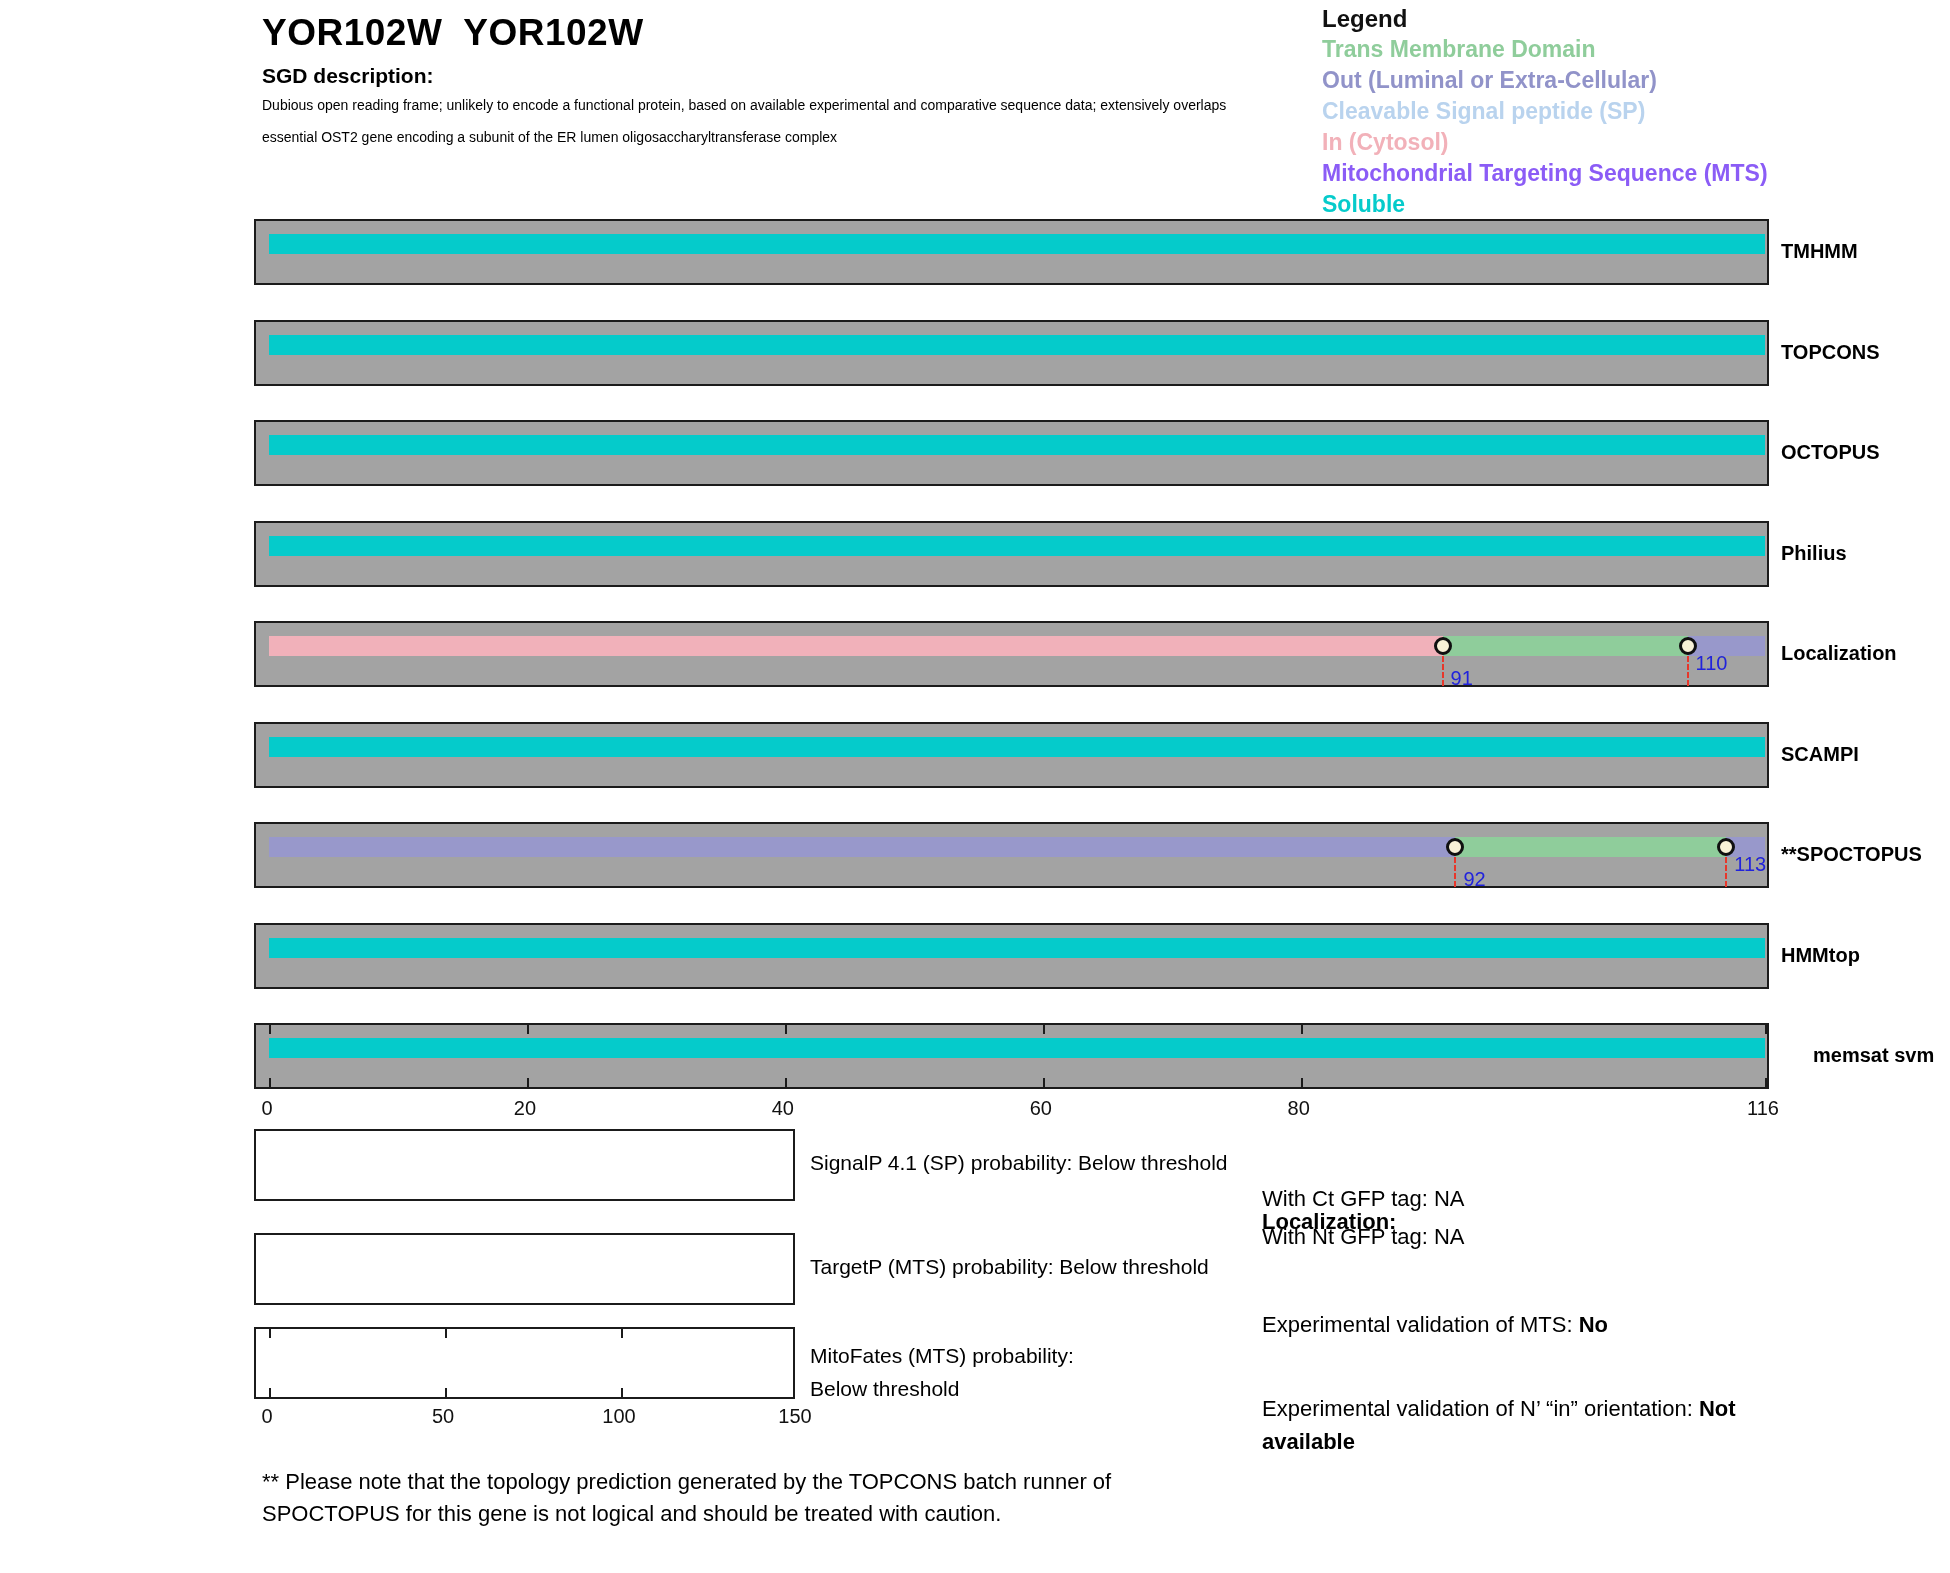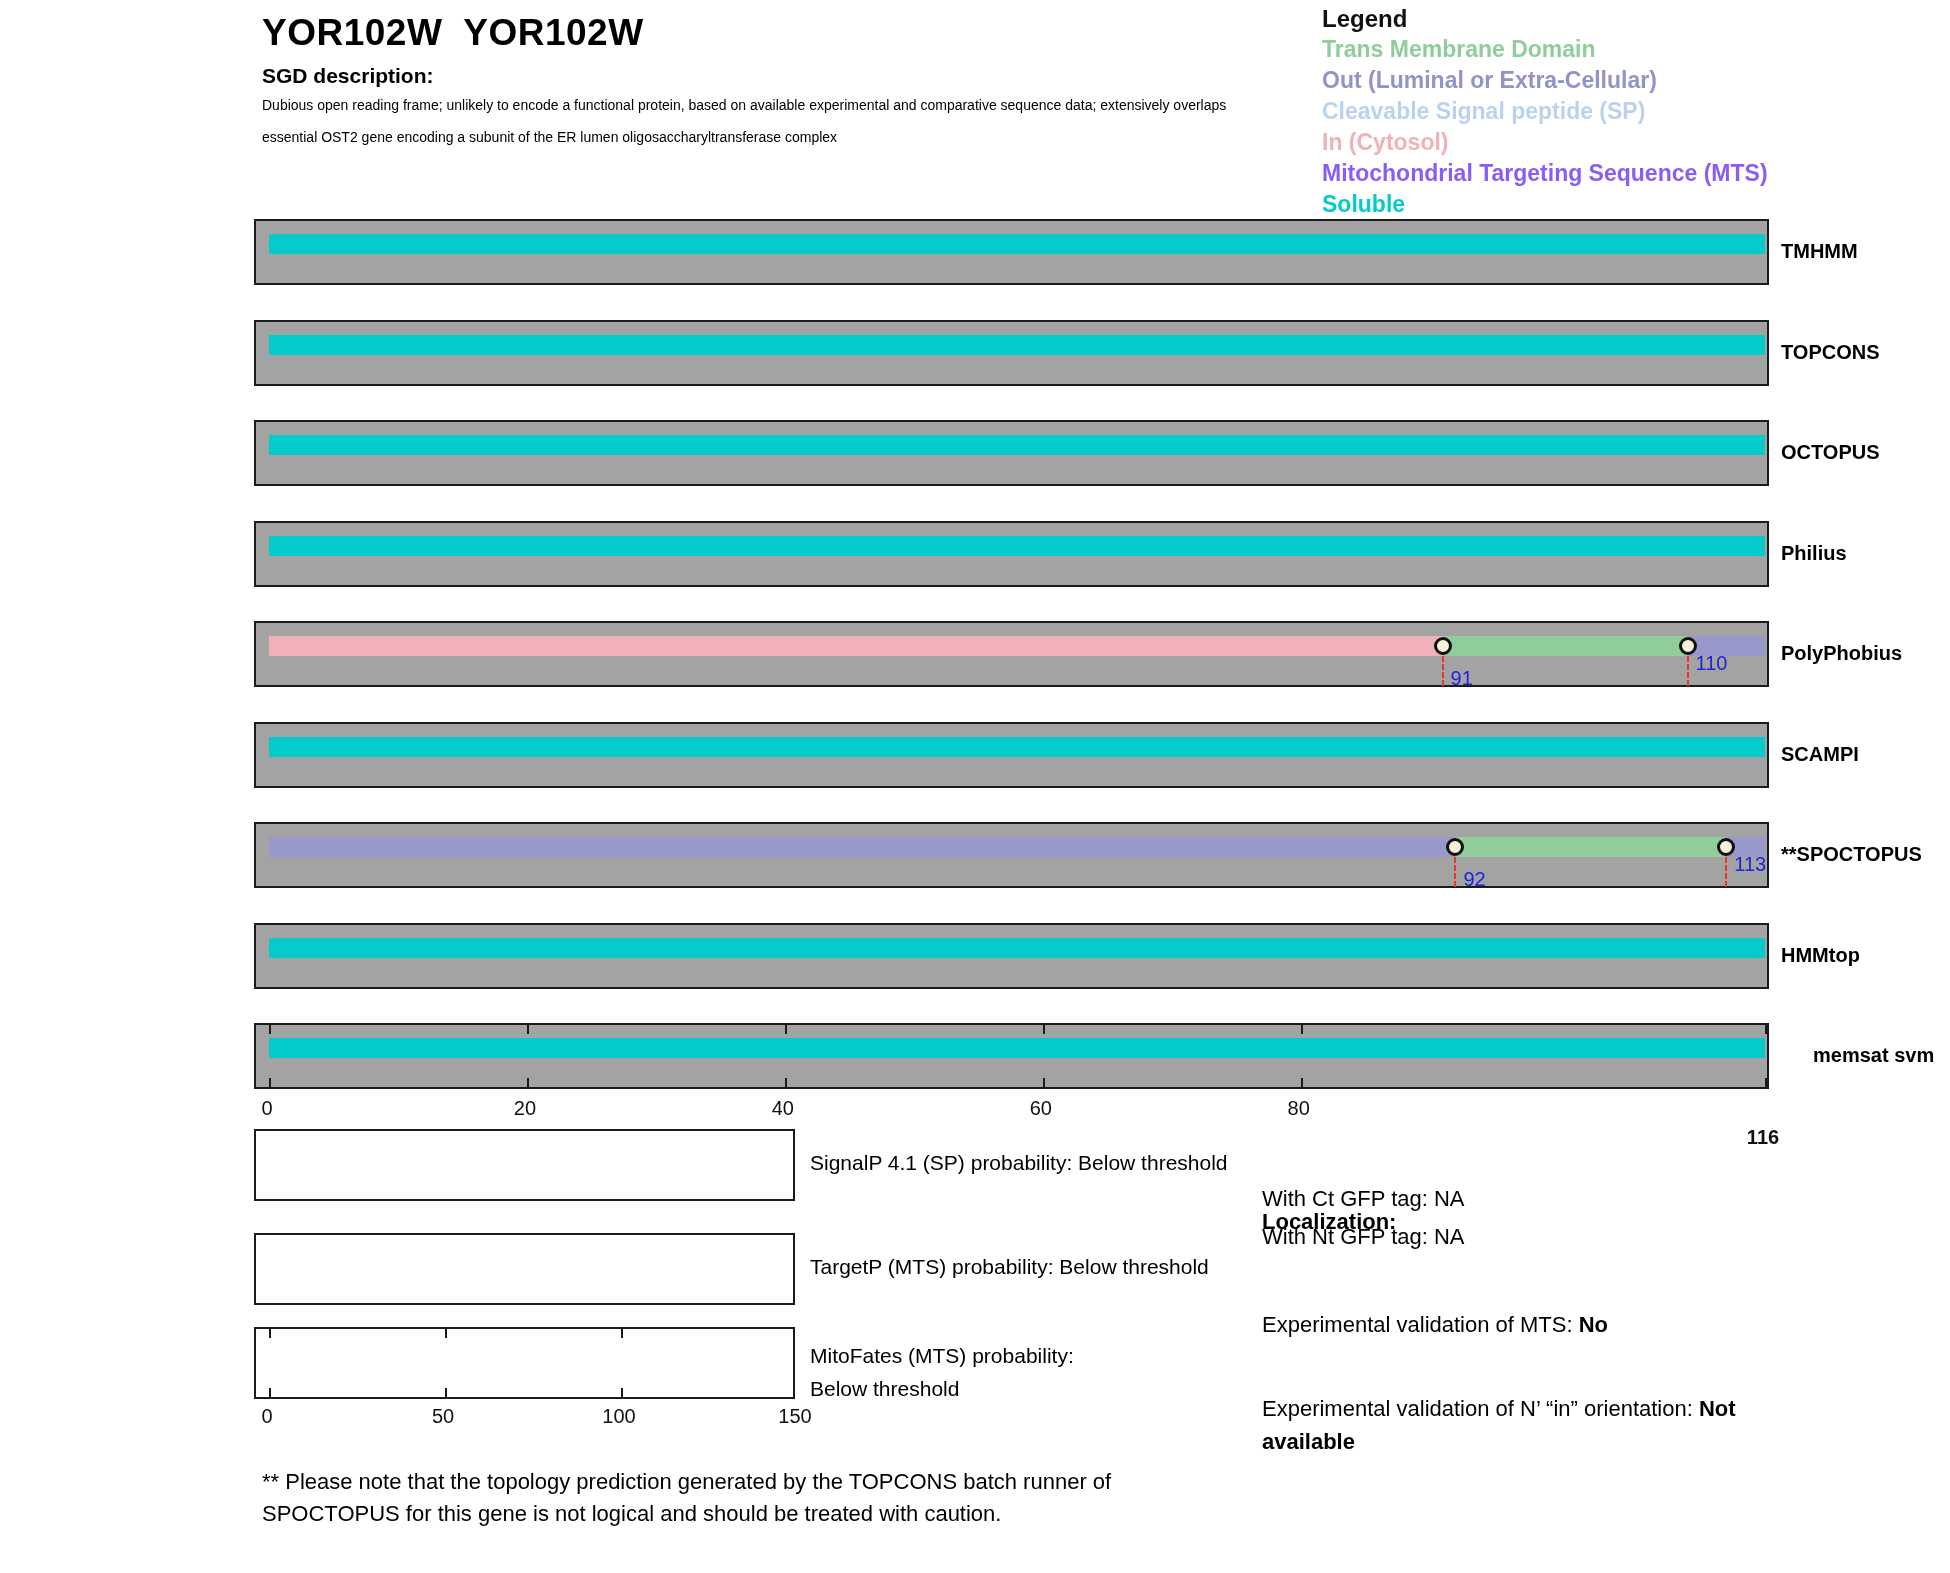--- a/index.html
+++ b/index.html
@@ -88,21 +88,21 @@
       <div class="bar-seg" style="left: 13px; width: 1173.59px; top: 13px; height: 20px; background: rgb(241, 177, 186);"></div>
       <div class="bar-seg" style="left: 1186.59px; width: 245.034px; top: 13px; height: 20px; background: rgb(143, 205, 155);"></div>
       <div class="bar-seg" style="left: 1431.62px; width: 77.3793px; top: 13px; height: 20px; background: rgb(152, 152, 203);"></div>
       <div class="dash" style="left: 1185.59px; top: 33px; height: 30px;"></div>
       <div class="marker" style="left: 1177.59px; top: 14px;"></div>
       <div class="mnum" style="left: 1194.59px; top: 44px; color: rgb(33, 35, 220);">91</div>
       <div class="dash" style="left: 1430.62px; top: 33px; height: 30px;"></div>
       <div class="marker" style="left: 1422.62px; top: 14px;"></div>
       <div class="mnum" style="left: 1439.62px; top: 29px; color: rgb(33, 35, 220);">110</div>
     </div>
-    <div class="track-label" style="left: 1781px; top: 642px;">PolyPhobius</div>
+    <div class="track-label" style="left: 1781px; top: 642px;">Localization</div>
     <div class="track-box" style="left: 254px; top: 722px; width: 1515px; height: 66px;">
       <div class="bar-seg" style="left: 13px; width: 1496px; top: 13px; height: 20px; background: rgb(5, 203, 203);"></div>
     </div>
     <div class="track-label" style="left: 1781px; top: 743px;">SCAMPI</div>
     <div class="track-box" style="left: 254px; top: 822px; width: 1515px; height: 66px;">
       <div class="bar-seg" style="left: 13px; width: 1186.48px; top: 13px; height: 20px; background: rgb(152, 152, 203);"></div>
       <div class="bar-seg" style="left: 1199.48px; width: 270.828px; top: 13px; height: 20px; background: rgb(143, 205, 155);"></div>
       <div class="bar-seg" style="left: 1470.31px; width: 38.6897px; top: 13px; height: 20px; background: rgb(152, 152, 203);"></div>
       <div class="dash" style="left: 1198.48px; top: 33px; height: 30px;"></div>
       <div class="marker" style="left: 1190.48px; top: 14px;"></div>
@@ -130,21 +130,21 @@
       <div class="tick tick-bot" style="left: 1044.72px;"></div>
       <div class="tick tick-top" style="left: 1509px;"></div>
       <div class="tick tick-bot" style="left: 1509px;"></div>
     </div>
     <div class="track-label" style="left: 1781px; top: 1044px; margin-left: 32px;">memsat svm</div>
     <div class="axis-label" style="left: 267px; top: 1097px;">0</div>
     <div class="axis-label" style="left: 524.931px; top: 1097px;">20</div>
     <div class="axis-label" style="left: 782.862px; top: 1097px;">40</div>
     <div class="axis-label" style="left: 1040.79px; top: 1097px;">60</div>
     <div class="axis-label" style="left: 1298.72px; top: 1097px;">80</div>
-    <div class="axis-label" style="left: 1763px; top: 1126px; font-weight: bold;">116</div>
+    <div class="axis-label" style="left: 1763px; top: 1097px;">116</div>
     <div class="prob-box" style="left: 254px; top: 1129px; width: 541px; height: 72px;"></div>
     <div class="prob-label" style="left: 810px; top: 1151px;">SignalP 4.1 (SP) probability: Below threshold</div>
     <div class="prob-box" style="left: 254px; top: 1233px; width: 541px; height: 72px;"></div>
     <div class="prob-label" style="left: 810px; top: 1255px;">TargetP (MTS) probability: Below threshold</div>
     <div class="prob-box" style="left: 254px; top: 1327px; width: 541px; height: 72px;">
       <div class="tick tick-top" style="left: 13px;"></div>
       <div class="tick tick-bot" style="left: 13px;"></div>
       <div class="tick tick-top" style="left: 189px;"></div>
       <div class="tick tick-bot" style="left: 189px;"></div>
       <div class="tick tick-top" style="left: 365px;"></div>

